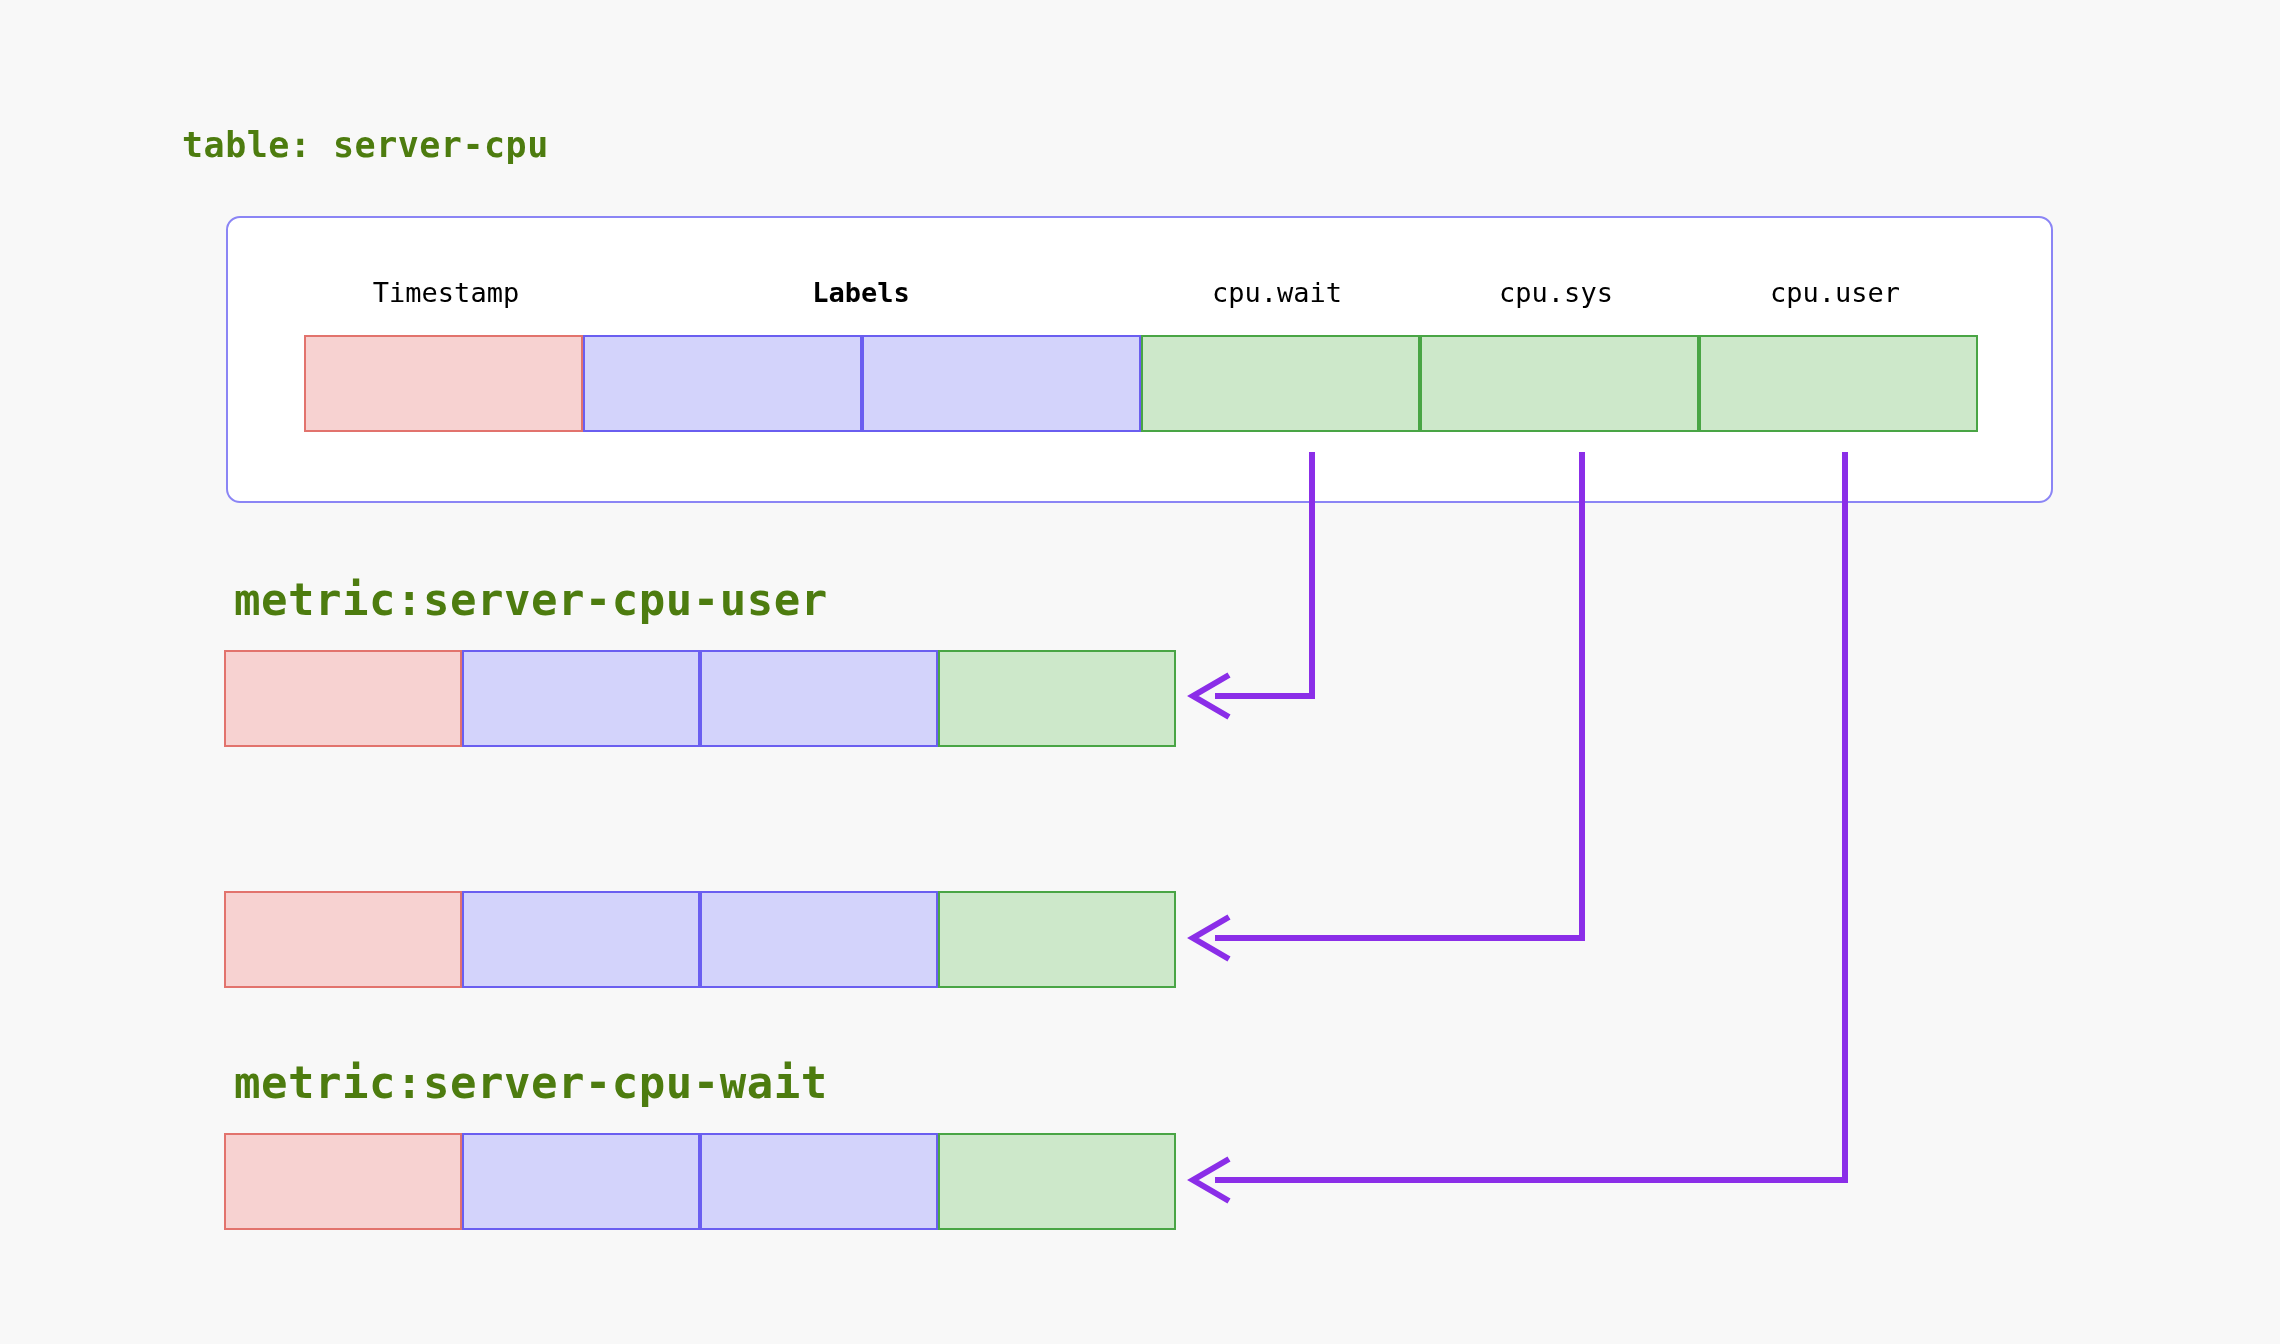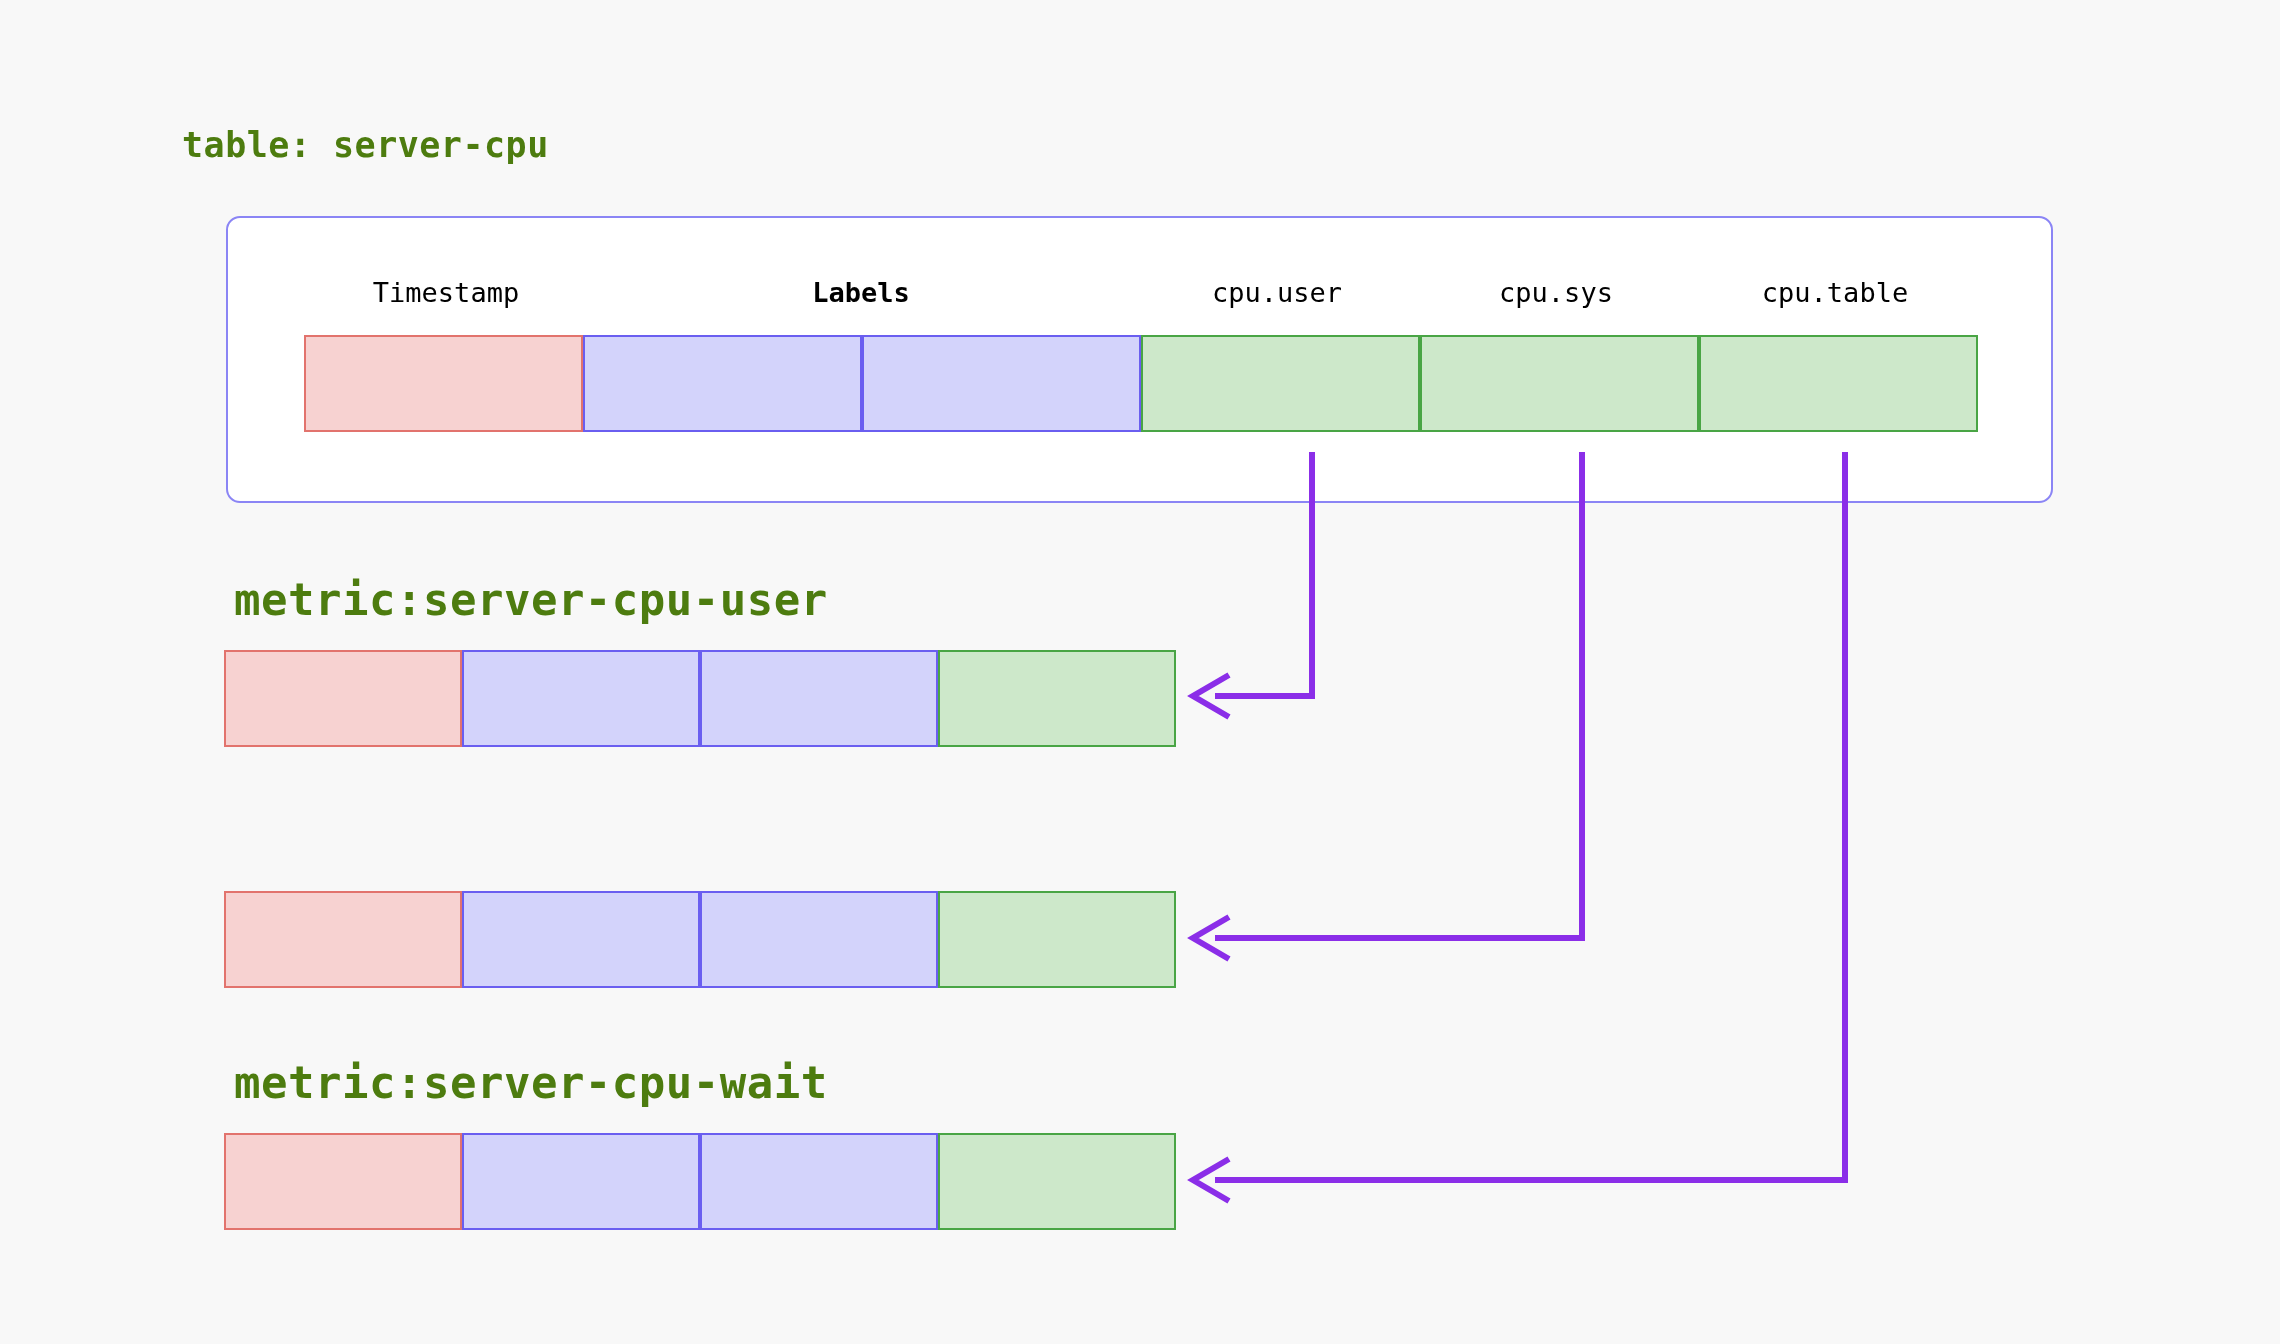--- a/index.html
+++ b/index.html
@@ -117,23 +117,23 @@
 
 <div id="stage">
 
   <div class="heading" id="table-title">table: server-cpu</div>
 
   <div id="table-card"></div>
 
   <div id="col-headers">
       <div class="col-header" style="left: 446px;">Timestamp</div>
       <div class="col-header" style="left: 861px; font-weight: bold;">Labels</div>
-      <div class="col-header" style="left: 1277px;">cpu.user</div>
+      <div class="col-header" style="left: 1277px;">cpu.wait</div>
       <div class="col-header" style="left: 1556px;">cpu.sys</div>
-      <div class="col-header" style="left: 1835px;">cpu.table</div>
+      <div class="col-header" style="left: 1835px;">cpu.user</div>
     </div>
 
   <div id="table-row">
       <div class="cell ts" style="left: 0px; width: 279px;"></div>
       <div class="cell lbl" style="left: 279px; width: 279px;"></div>
       <div class="cell lbl" style="left: 558px; width: 279px;"></div>
       <div class="cell val" style="left: 837px; width: 279px;"></div>
       <div class="cell val" style="left: 1116px; width: 279px;"></div>
       <div class="cell val" style="left: 1395px; width: 279px;"></div>
     </div>

